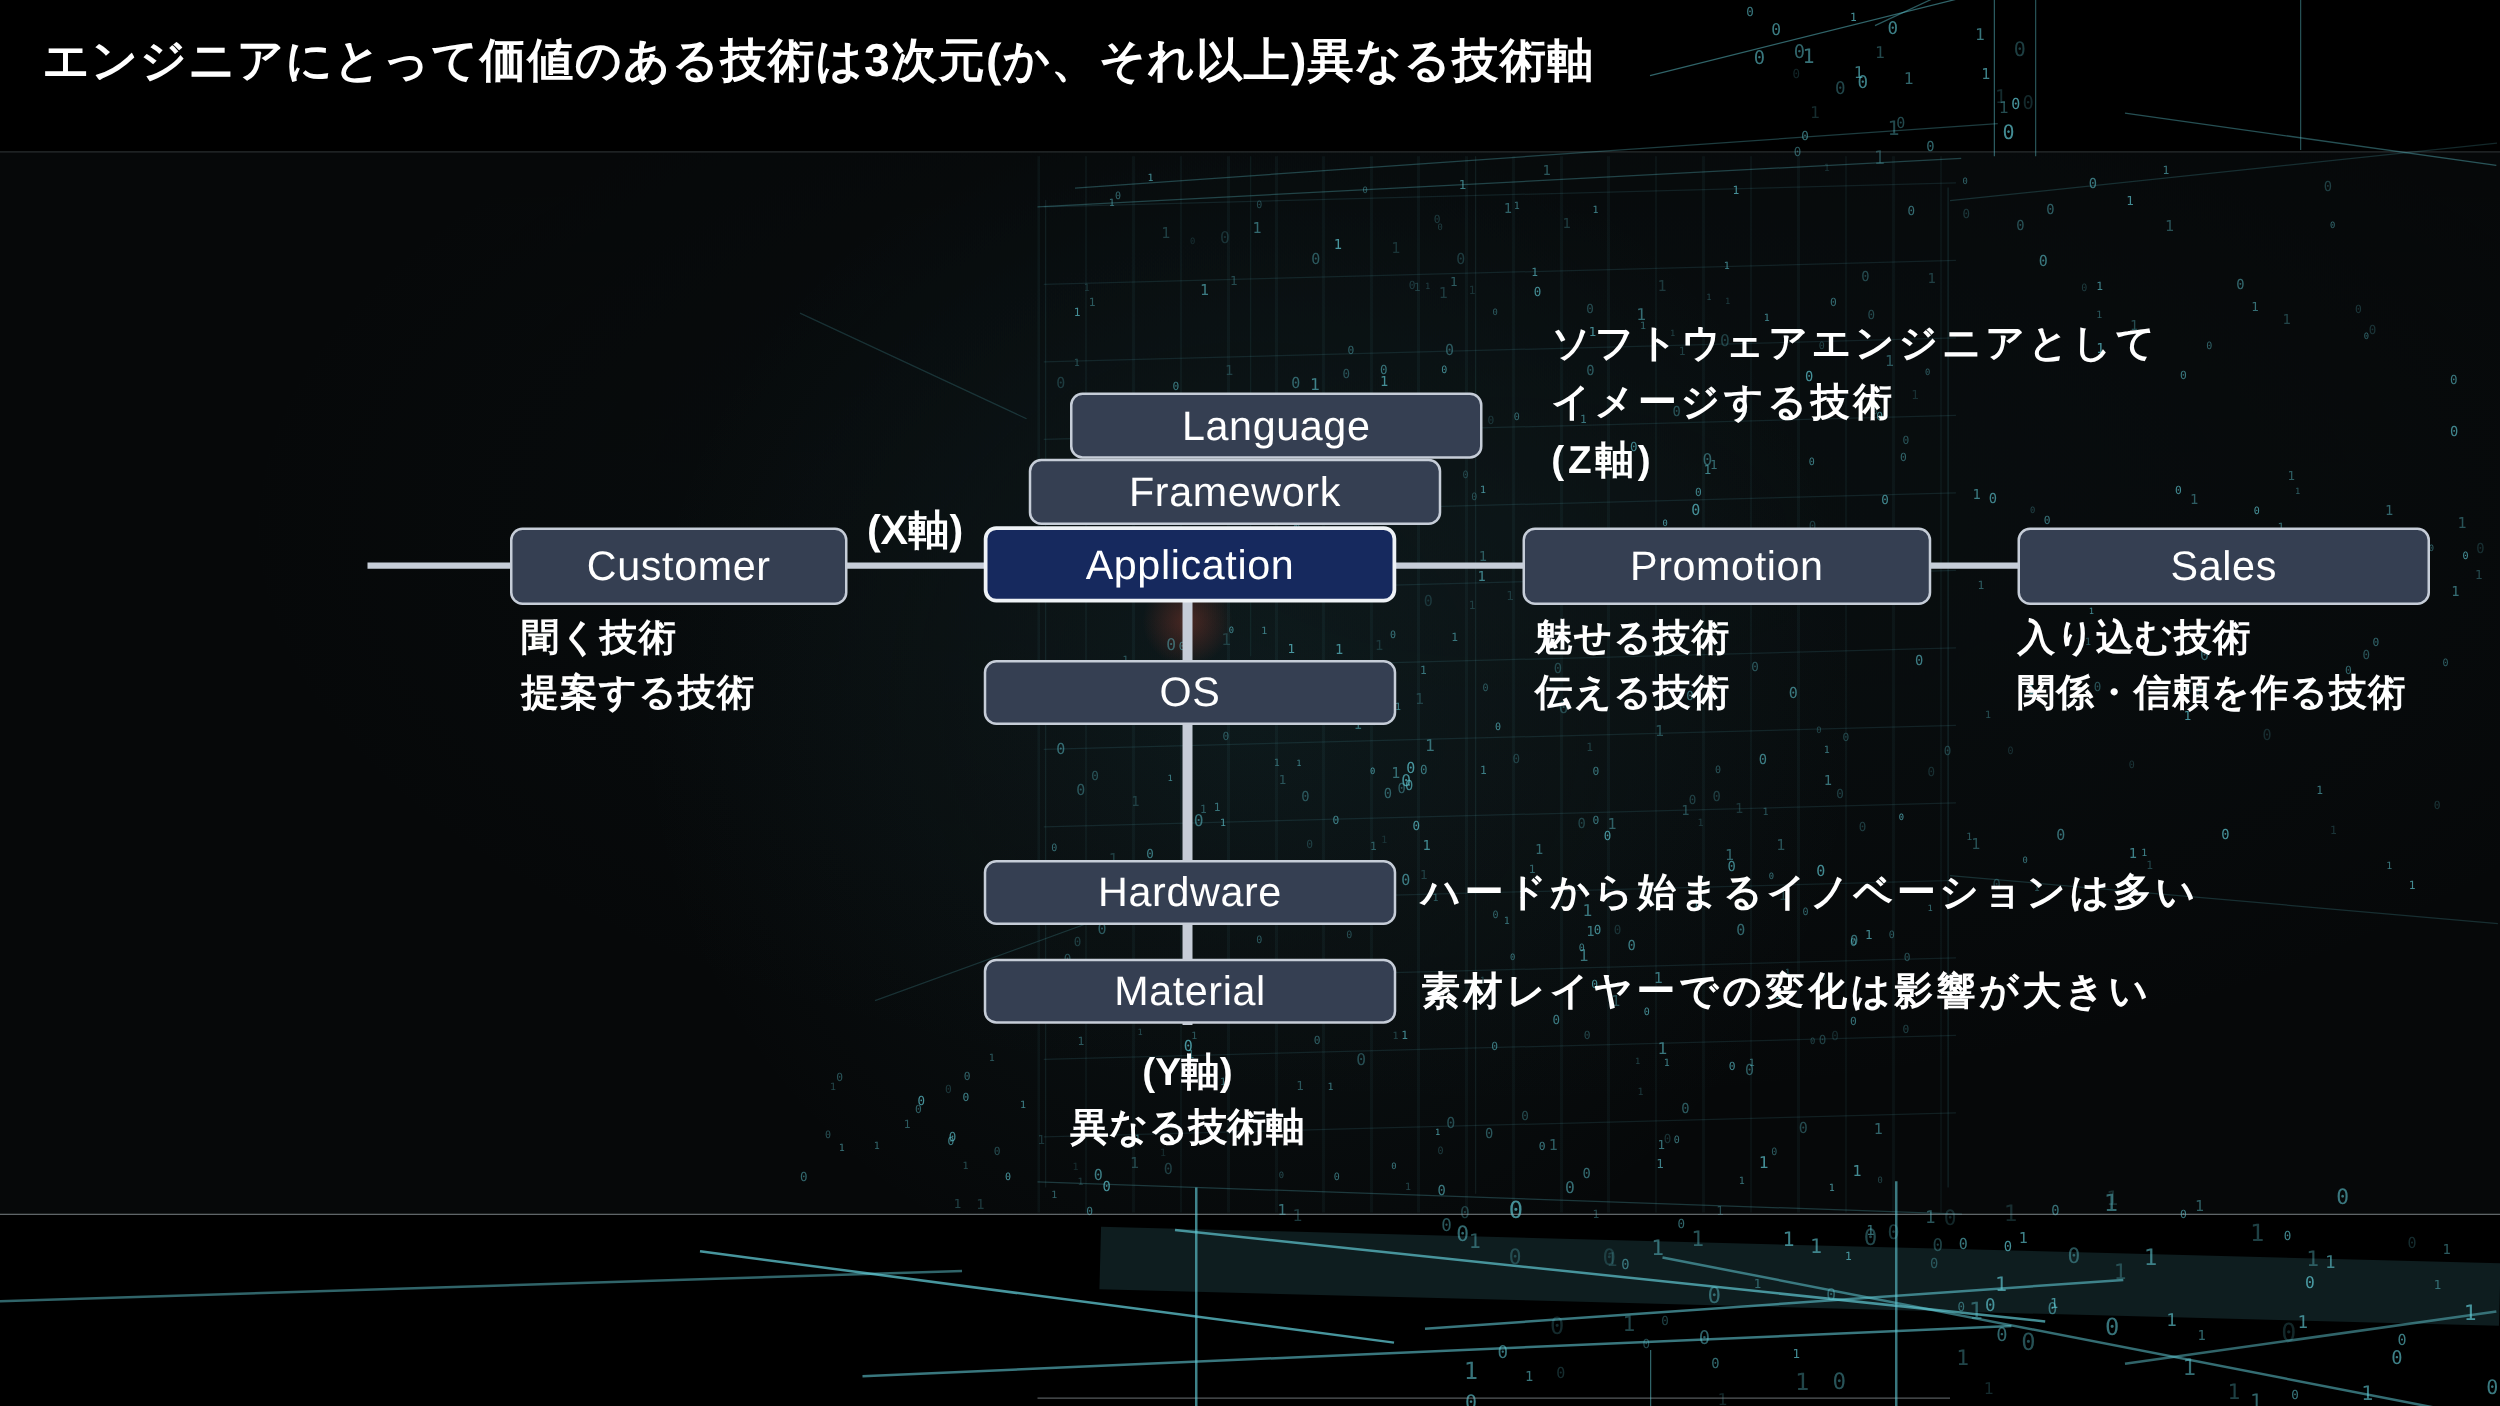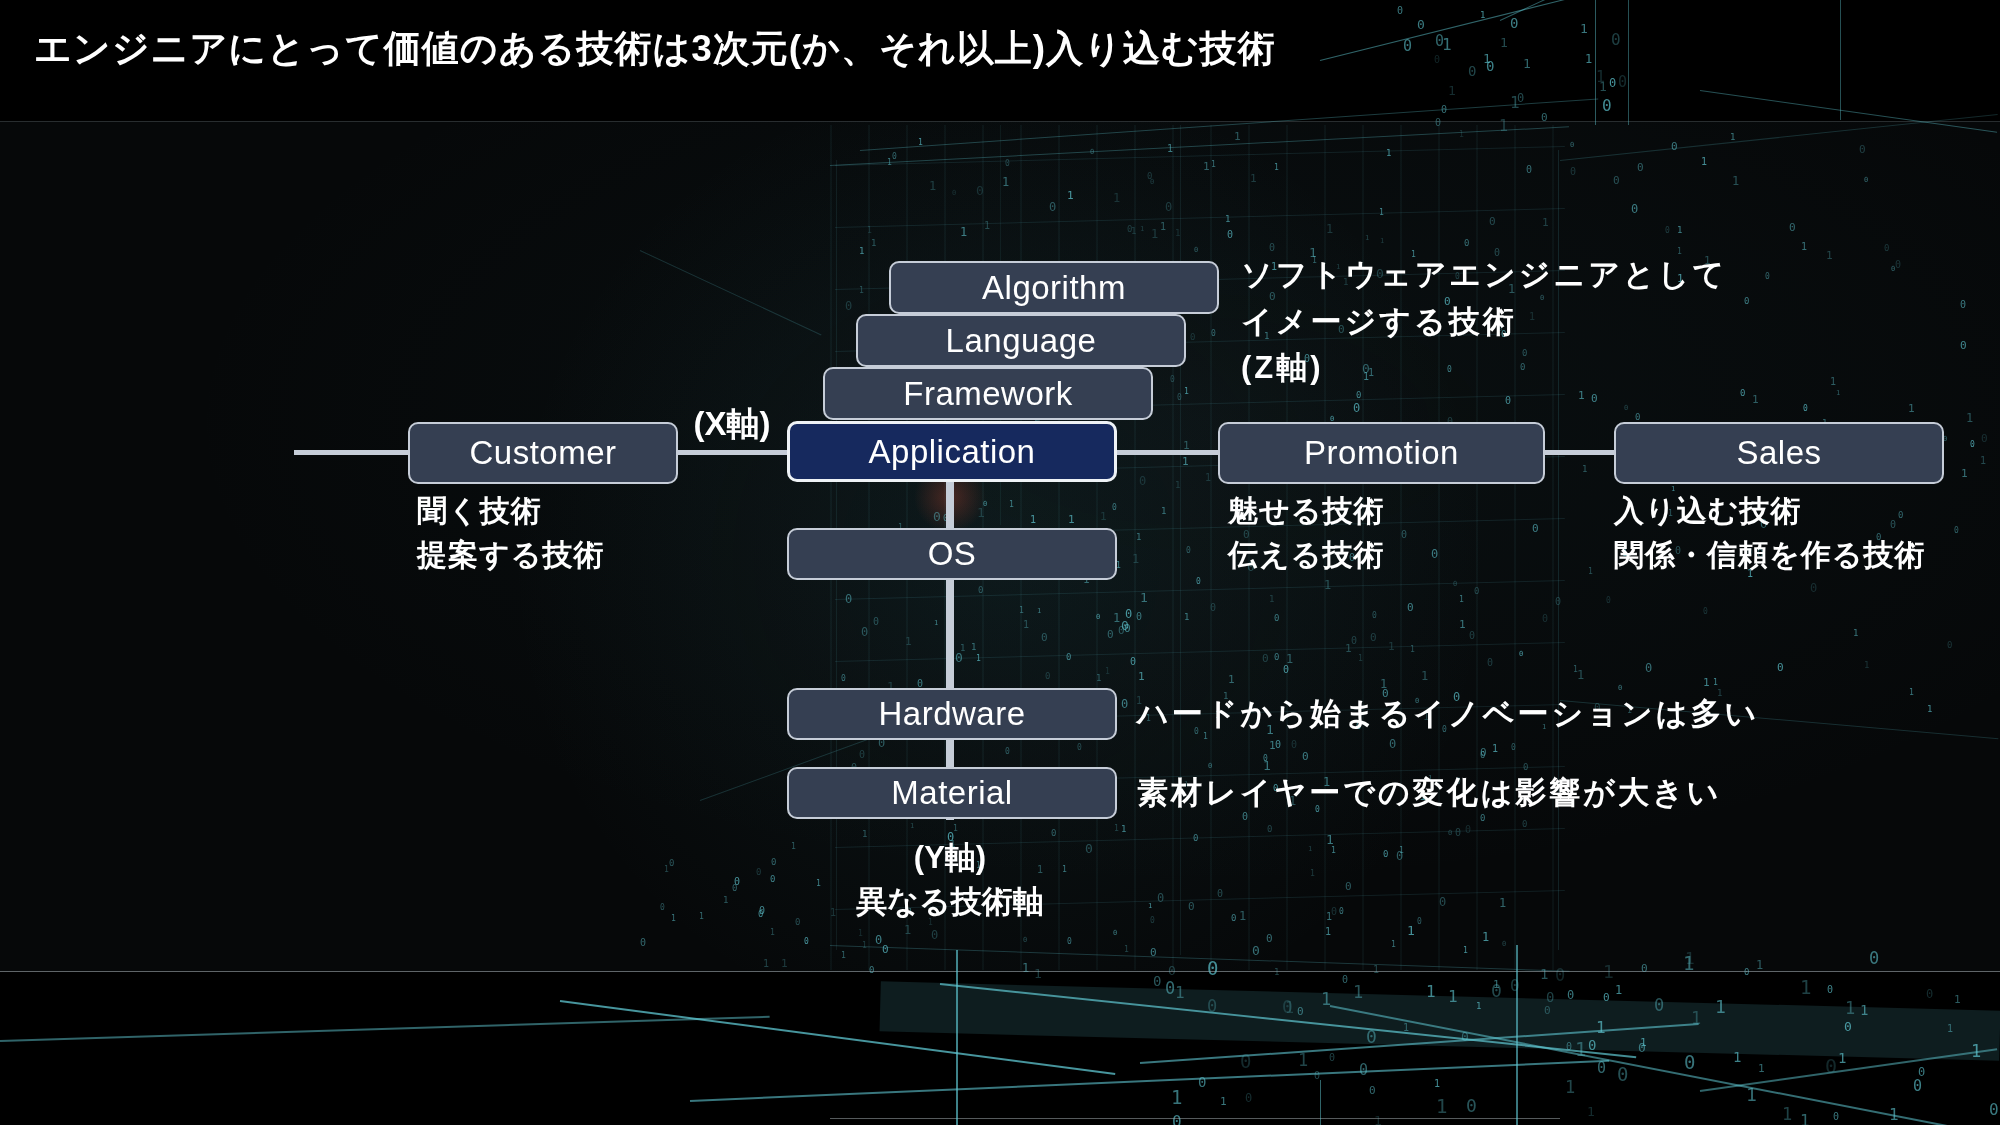--- a/index.html
+++ b/index.html
@@ -674,32 +674,29 @@
       <div class="bgl" style="left: 835px; top: 475px; width: 730px; height: 1px; opacity: 0.12; transform: rotate(-1.5deg);"></div>
       <div class="bgl" style="left: 835px; top: 537px; width: 730px; height: 1px; opacity: 0.12; transform: rotate(-1.5deg);"></div>
       <div class="bgl" style="left: 835px; top: 599px; width: 730px; height: 1px; opacity: 0.12; transform: rotate(-1.5deg);"></div>
       <div class="bgl" style="left: 835px; top: 661px; width: 730px; height: 1px; opacity: 0.12; transform: rotate(-1.5deg);"></div>
       <div class="bgl" style="left: 835px; top: 723px; width: 730px; height: 1px; opacity: 0.12; transform: rotate(-1.5deg);"></div>
       <div class="bgl" style="left: 835px; top: 785px; width: 730px; height: 1px; opacity: 0.12; transform: rotate(-1.5deg);"></div>
       <div class="bgl" style="left: 835px; top: 847px; width: 730px; height: 1px; opacity: 0.12; transform: rotate(-1.5deg);"></div>
       <div class="bgl" style="left: 835px; top: 909px; width: 730px; height: 1px; opacity: 0.12; transform: rotate(-1.5deg);"></div>
     </div>
 
-  <div class="title">エンジニアにとって価値のある技術は3次元(か、それ以上)入り込む技術</div>
+  <div class="title">エンジニアにとって価値のある技術は3次元(か、それ以上)異なる技術軸</div>
 
   <div class="hline" style="left:294px;top:450px;width:114px;"></div>
   <div class="hline" style="left:676px;top:450px;width:112px;"></div>
   <div class="hline" style="left:1115px;top:450px;width:104px;"></div>
   <div class="hline" style="left:1543px;top:450px;width:72px;"></div>
 
   <div class="vline" style="left:946px;top:478px;height:342px;"></div>
 
-  <div class="box" style="left:889px;top:261px;width:330px;height:53px;z-index:4;">
-    <span>Algorithm</span>
-  </div>
   <div class="box" style="left:856px;top:314px;width:330px;height:53px;z-index:5;">
     <span>Language</span>
   </div>
   <div class="box" style="left:823px;top:367px;width:330px;height:53px;z-index:6;">
     <span>Framework</span>
   </div>
 
   <div class="box" style="left:408px;top:422px;width:270px;height:62px;">
     <span>Customer</span>
   </div>

